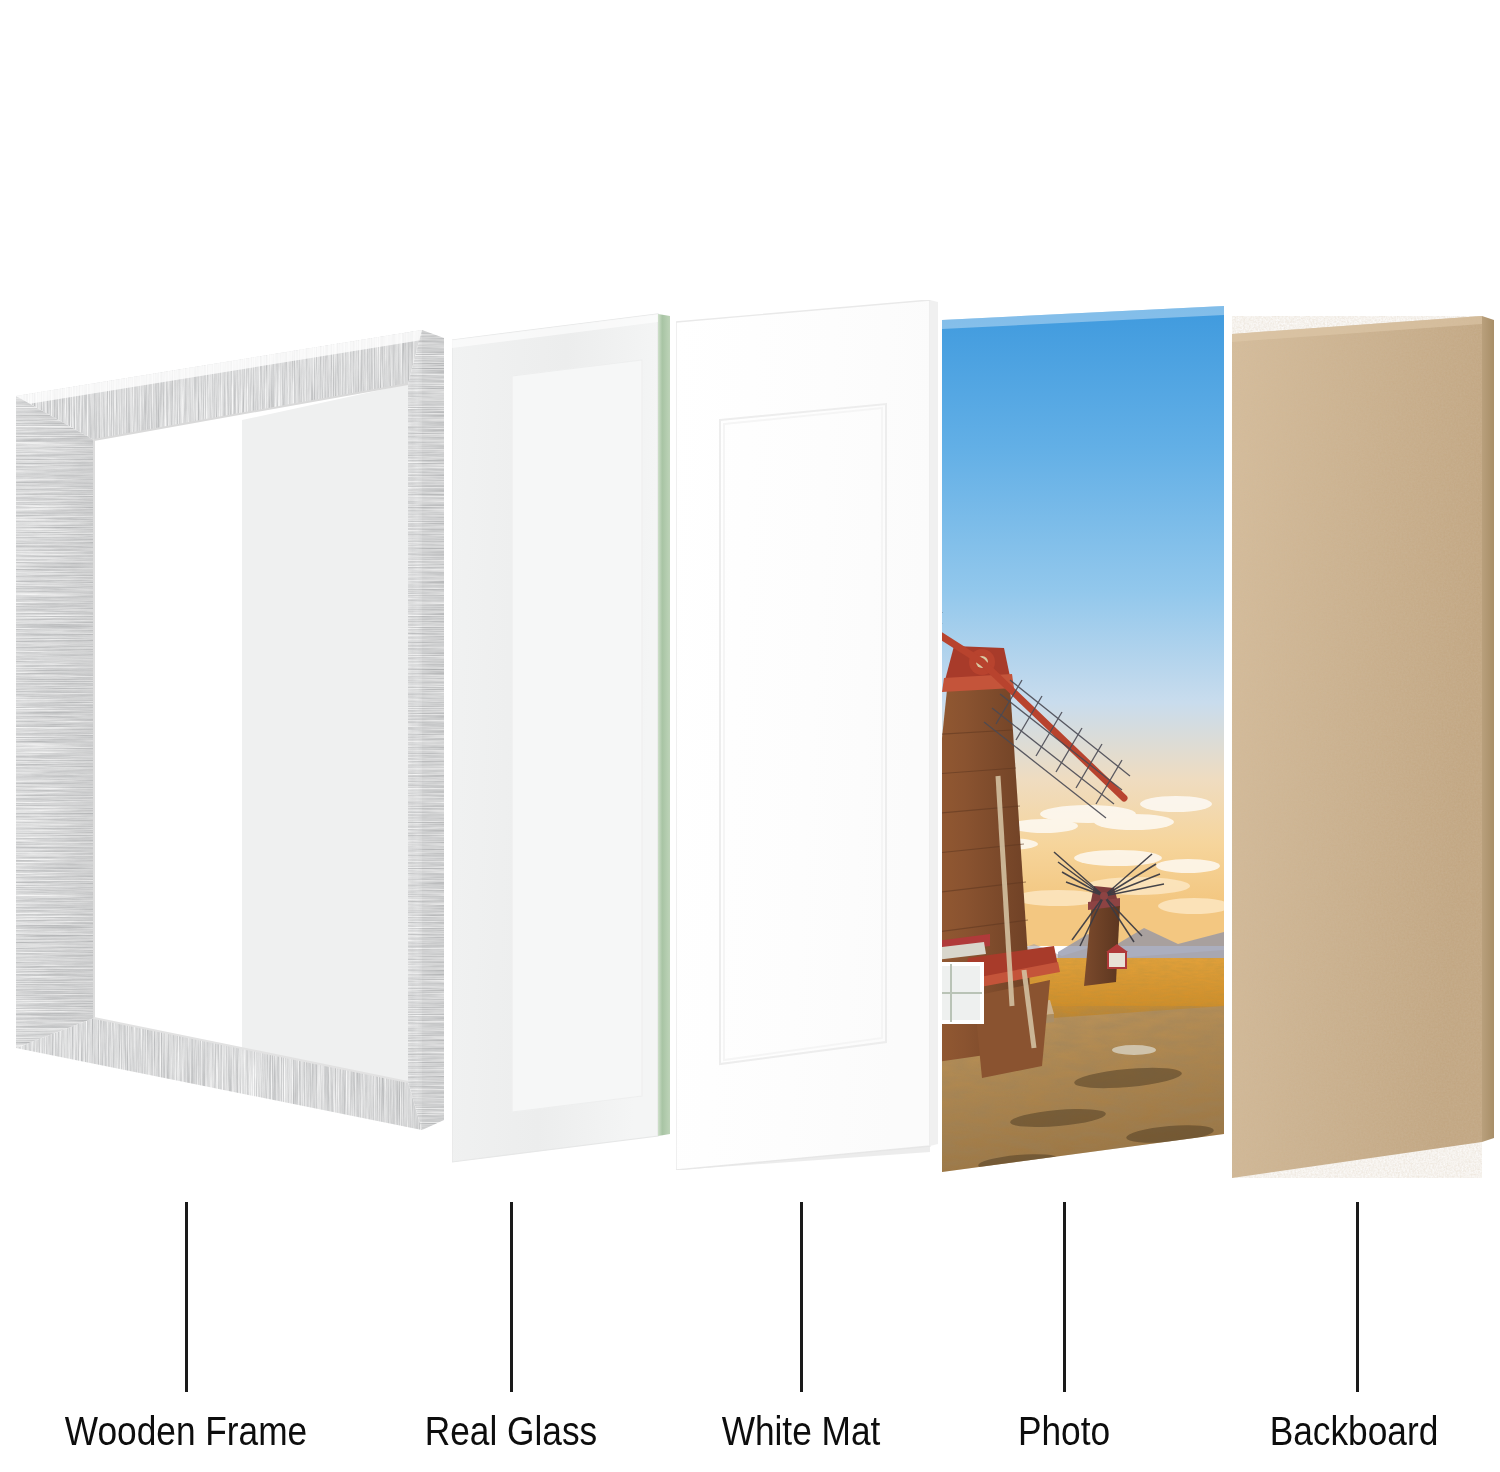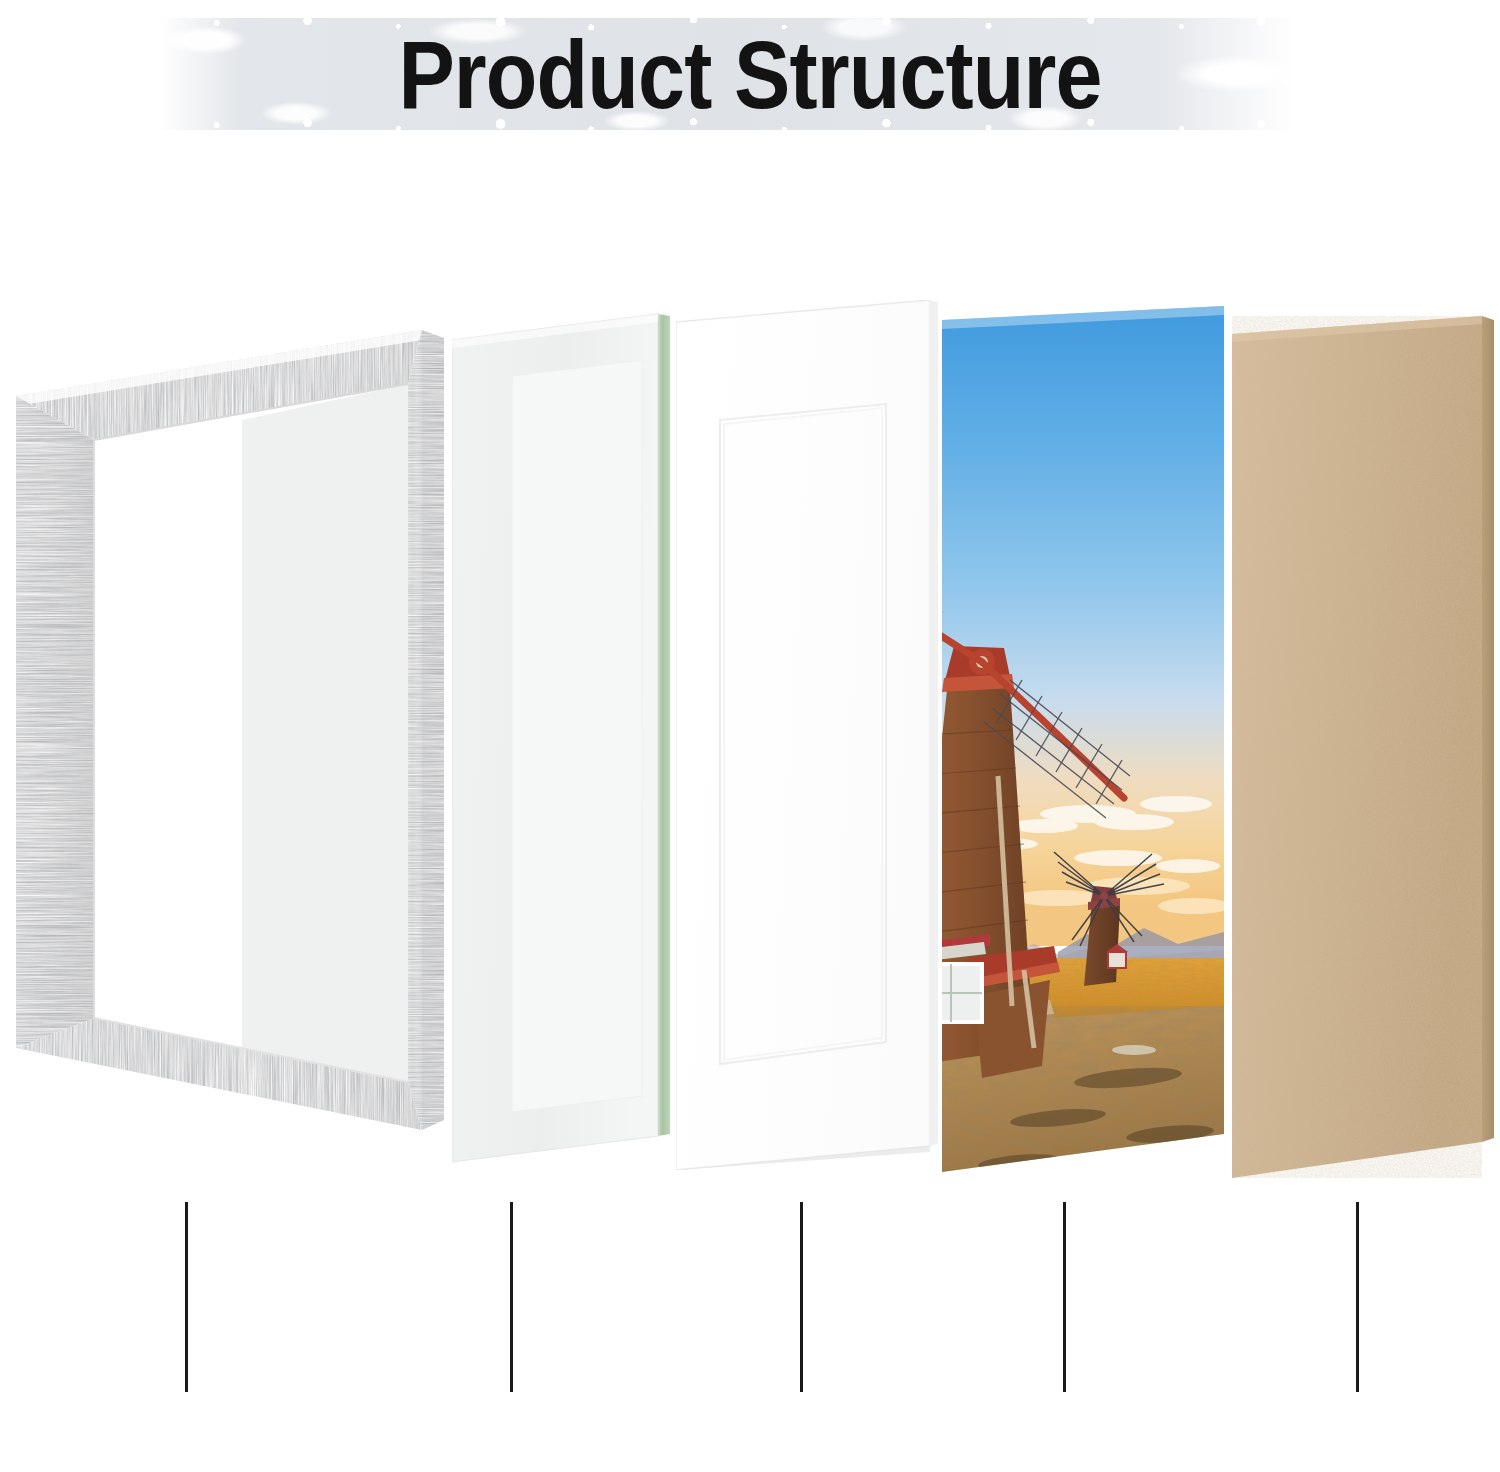--- a/index.html
+++ b/index.html
@@ -85,24 +85,20 @@
     position:absolute;top:0;font-size:41px;color:#0d0d0d;
     transform:scaleX(.86);transform-origin:center top;white-space:nowrap;
     text-align:center;
   }
 </style>
 </head>
 <body>
 
 <div id="stage">
 
-  <div id="title-area">
-    <div id="brush"></div>
-    <div id="title-text">Product Structure</div>
-  </div>
 
   <div class="panel" id="board-layer">
     <svg width="272" height="862" viewBox="0 0 272 862">
       <defs>
         <linearGradient id="bdFace" x1="0" y1="0" x2="1" y2="0.25">
           <stop offset="0%" stop-color="#d6bd9b"></stop>
           <stop offset="50%" stop-color="#cbb18e"></stop>
           <stop offset="100%" stop-color="#c1a580"></stop>
         </linearGradient>
         <linearGradient id="bdEdge" x1="0" y1="0" x2="1" y2="0">
@@ -417,14 +413,21 @@
   </div>
 
   <div id="leaders">
     <div class="leader" style="left:185px;top:1202px;height:190px;"></div>
     <div class="leader" style="left:510px;top:1202px;height:190px;"></div>
     <div class="leader" style="left:800px;top:1202px;height:190px;"></div>
     <div class="leader" style="left:1063px;top:1202px;height:190px;"></div>
     <div class="leader" style="left:1356px;top:1202px;height:190px;"></div>
   </div>
 
+  <div id="labels">
+    <div class="label" style="left:0px;width:372px;">Wooden Frame</div>
+    <div class="label" style="left:370px;width:282px;">Real Glass</div>
+    <div class="label" style="left:660px;width:282px;">White Mat</div>
+    <div class="label" style="left:948px;width:232px;">Photo</div>
+    <div class="label" style="left:1208px;width:292px;">Backboard</div>
+  </div>
 
 </div>
 
 </body></html>

